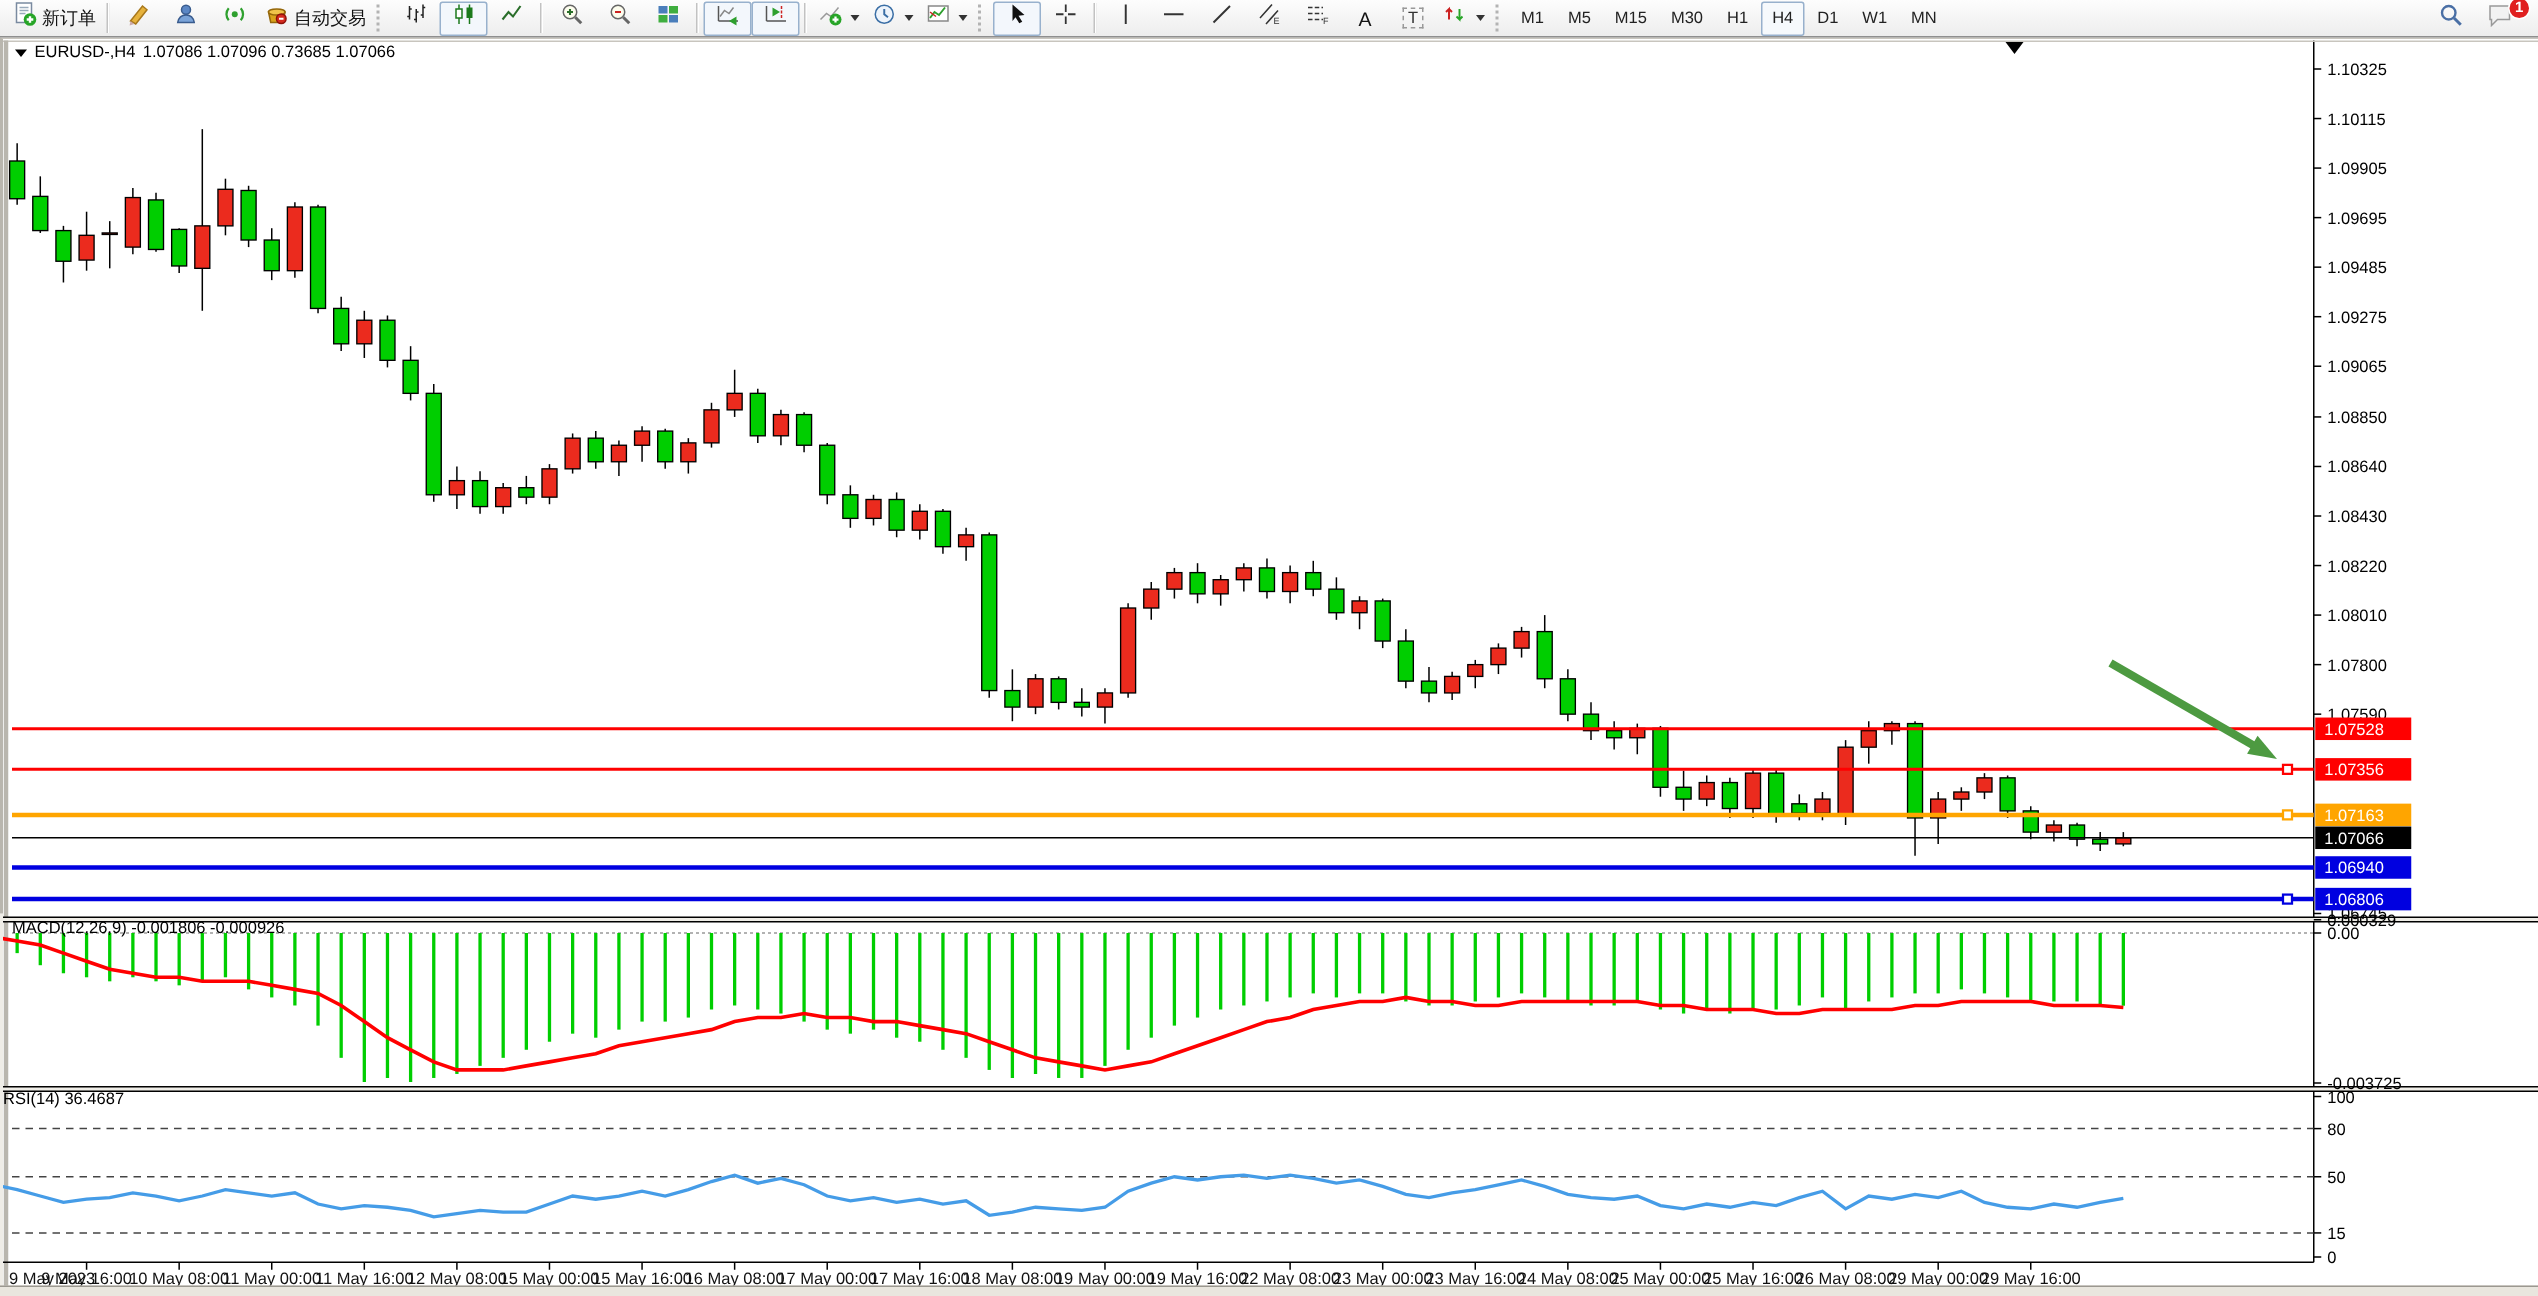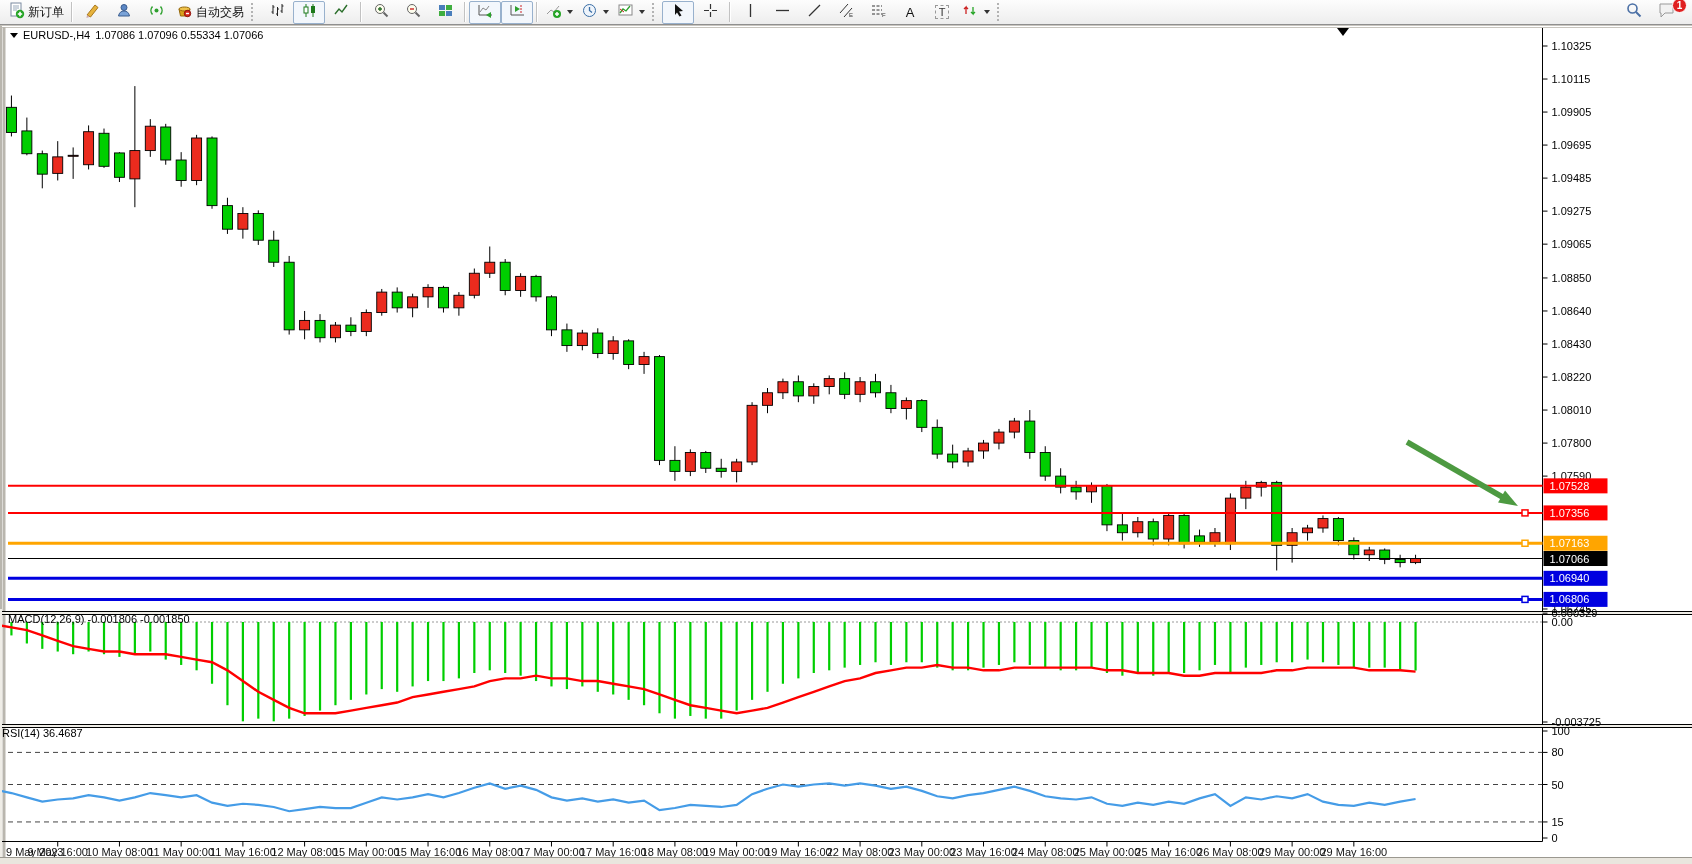--- a/index.html
+++ b/index.html
@@ -202,20 +202,31 @@
     <span style="border:1px dashed #999;padding:0 3px;font-size:11px;color:#333;">T</span>
   </div>
   <div class="tb-btn">
     <span><svg width="17" height="17" viewBox="0 0 17 17">
           <path d="M4 12V5l-2 2M4 5l2 2" stroke="#c22" fill="none" stroke-width="1.3"></path>
           <path d="M11 5v7l-2-2M11 12l2-2" stroke="#27a527" fill="none" stroke-width="1.3"></path>
         </svg></span>
     <span class="caret"></span>
   </div>
   <div class="handle"></div>
+  <div id="tf-group" style="display:flex;gap:2px;">
+      <div class="tf-btn">M1</div>
+      <div class="tf-btn">M5</div>
+      <div class="tf-btn">M15</div>
+      <div class="tf-btn">M30</div>
+      <div class="tf-btn">H1</div>
+      <div class="tf-btn active">H4</div>
+      <div class="tf-btn">D1</div>
+      <div class="tf-btn">W1</div>
+      <div class="tf-btn">MN</div>
+    </div>
   <div class="spacer"></div>
   <div class="tb-btn">
     <span><svg width="18" height="18" viewBox="0 0 18 18">
           <circle cx="7.5" cy="7.5" r="4.5" fill="none" stroke="#4a6fa5" stroke-width="1.6"></circle>
           <path d="M11 11l4.5 4.5" stroke="#4a6fa5" stroke-width="2"></path>
         </svg></span>
   </div>
   <div class="tb-btn" style="position:relative;margin-right:6px;">
     <span><svg width="19" height="18" viewBox="0 0 19 18">
           <path d="M3 3h13v9H8l-4 4v-4H3z" fill="#f2f2f2" stroke="#999"></path>
@@ -821,18 +832,18 @@
       <line x1="1228.4" y1="840.5" x2="1228.4" y2="845.5" stroke="#000"></line>
       <text x="1228.4" y="855" font-size="11" fill="#111" text-anchor="middle">26 May 08:00</text>
       <line x1="1290.12" y1="840.5" x2="1290.12" y2="845.5" stroke="#000"></line>
       <text x="1290.12" y="855" font-size="11" fill="#111" text-anchor="middle">29 May 00:00</text>
       <line x1="1351.84" y1="840.5" x2="1351.84" y2="845.5" stroke="#000"></line>
       <text x="1351.84" y="855" font-size="11" fill="#111" text-anchor="middle">29 May 16:00</text>
     </svg>
   <div class="pane-hdr" id="hdr-main">
     <span class="sym-caret"></span>
     <span>EURUSD-,H4</span>
-    <span>1.07086 1.07096 0.55334 1.07066</span>
-  </div>
-  <div class="pane-hdr" id="hdr-macd">MACD(12,26,9) -0.001806 -0.001850</div>
+    <span>1.07086 1.07096 0.73685 1.07066</span>
+  </div>
+  <div class="pane-hdr" id="hdr-macd">MACD(12,26,9) -0.001806 -0.000926</div>
   <div class="pane-hdr" id="hdr-rsi">RSI(14) 36.4687</div>
 </div>
 <div id="win-bottom"></div>
 
 </body></html>

